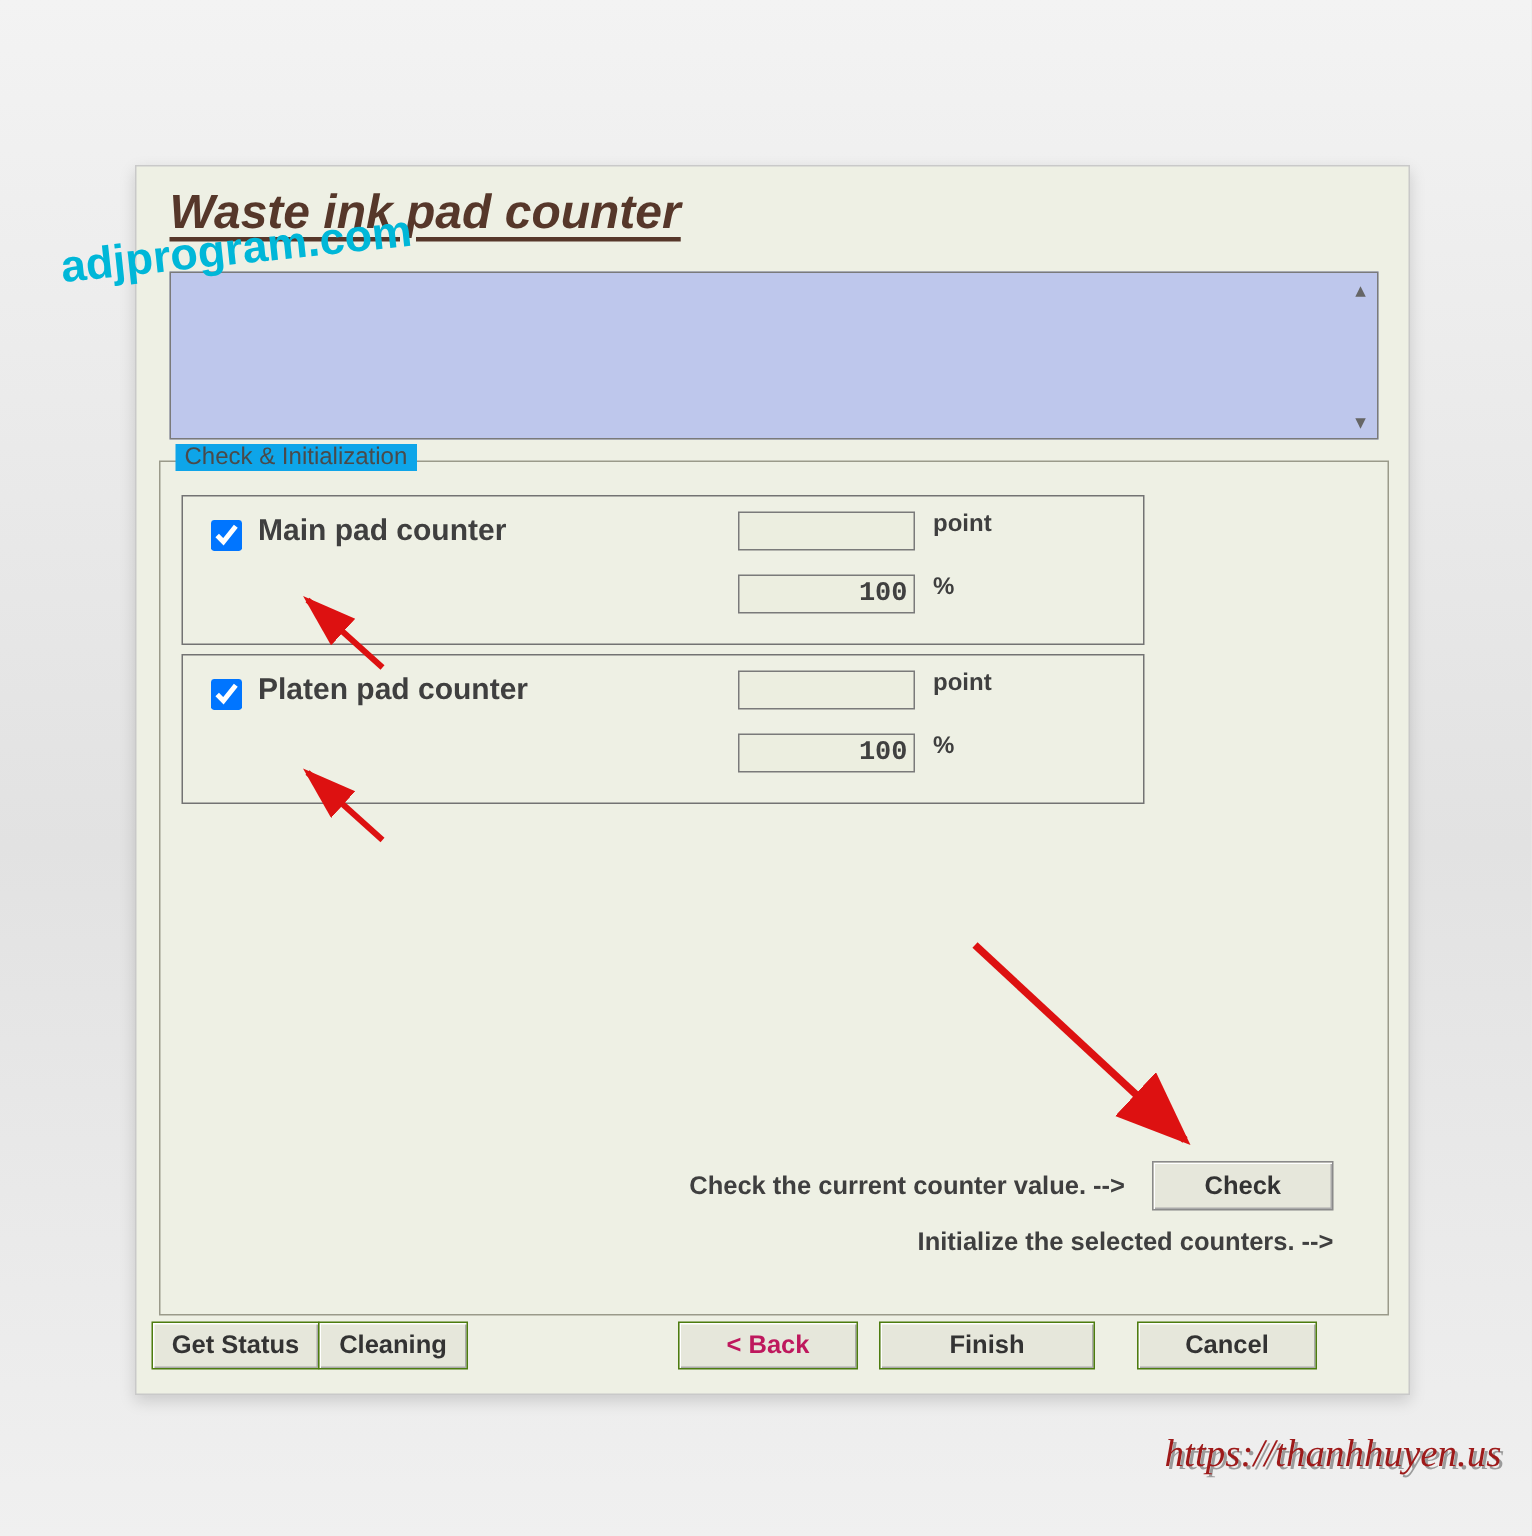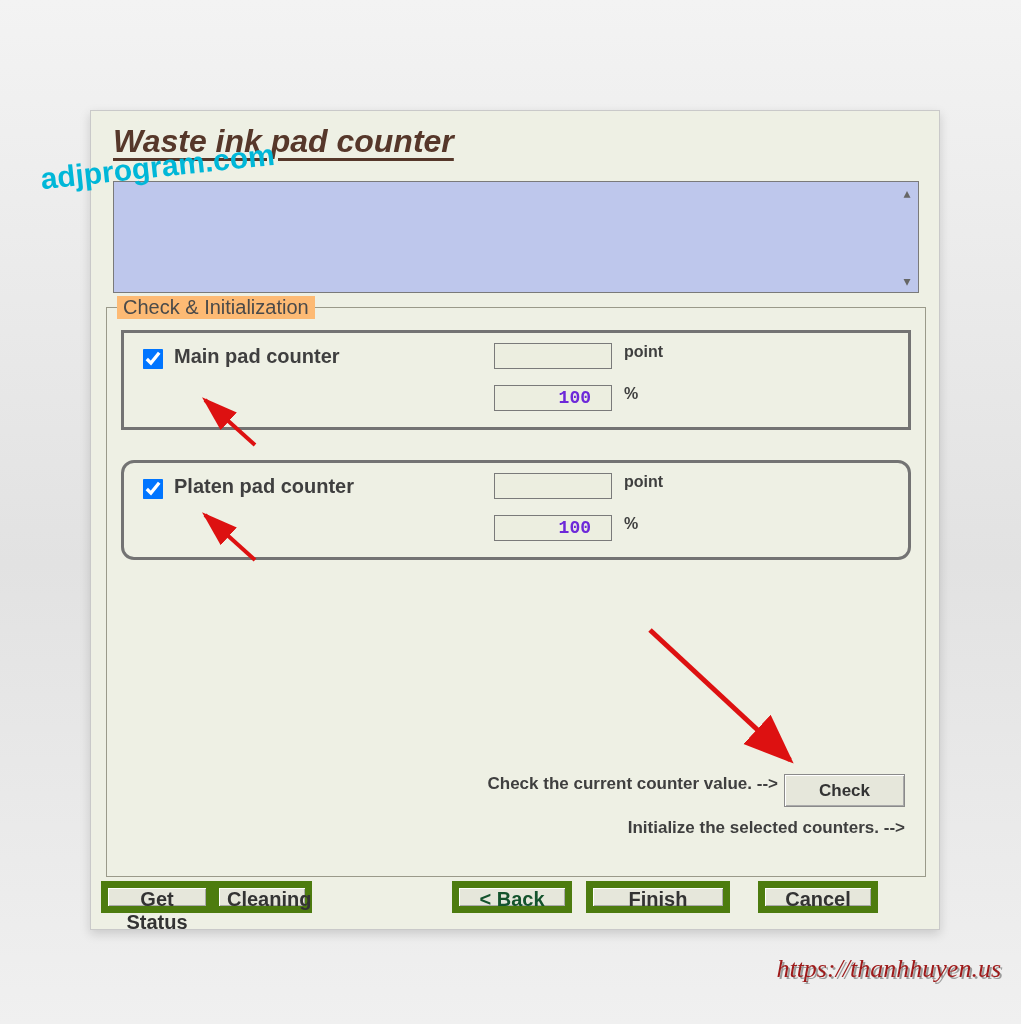--- a/index.html
+++ b/index.html
@@ -76,33 +76,33 @@
 
   .group {
     position: absolute;
     left: 15px; top: 196px;
     width: 820px; height: 570px;
     border: 1px solid #9a9a8a;
   }
   .group-legend {
     position: absolute;
     left: 10px; top: -12px;
-    background: #fdba74;
+    background: #0ea5e9;
     padding: 0 6px;
-    font-size: 20px;
+    font-size: 16px;
     color: #4a4a4a;
   }
   .row-box {
     position: absolute;
     left: 14px;
-    width: 790px; height: 100px;
-    border: 3px solid #737373;
+    width: 642px; height: 100px;
+    border: 1px solid #737373;
   }
   .row-box.r1 { top: 22px; }
-  .row-box.r2 { top: 152px; border-radius: 13px; }
+  .row-box.r2 { top: 128px; }
 
   .chk {
     position: absolute;
     left: 16px; top: 14px;
     width: 18px; height: 18px;
     appearance: checkbox;
     transform: scale(1.15);
   }
   .chk-label {
     position: absolute;
@@ -114,42 +114,42 @@
   .val-field {
     position: absolute;
     left: 370px;
     width: 118px; height: 26px;
     border: 1px solid #7a7a7a;
     background: #eceee0;
     font-family: "Courier New", monospace;
     font-weight: bold;
     font-size: 18px;
     text-align: right;
-    padding-right: 20px;
+    padding-right: 4px;
     line-height: 24px;
-    color: #6d28d9;
+    color: #404040;
   }
   .val-field.top { top: 10px; }
   .val-field.bot { top: 52px; }
   .unit {
     position: absolute;
     left: 500px;
     font-size: 16px;
     font-weight: bold;
     color: #3f3f3f;
   }
   .unit.top { top: 10px; }
   .unit.bot { top: 52px; }
 
   .hint-row {
     position: absolute;
-    right: 20px;
+    right: 36px;
     display: flex;
-    align-items: flex-start;
-    gap: 6px;
+    align-items: center;
+    gap: 18px;
   }
   .hint-row.h1 { top: 466px; }
   .hint-row.h2 { top: 510px; }
   .hint-text {
     font-size: 17px;
     font-weight: bold;
     color: #3f3f3f;
     white-space: nowrap;
   }
   .sm-btn {
@@ -167,31 +167,31 @@
     position: absolute;
     left: 10px; bottom: 14px;
     right: 10px;
     height: 36px;
     display: flex;
     align-items: center;
   }
   .btn {
     height: 32px;
     background: #e6e7db;
-    border: 7px solid #4d7c0f;
-    font-size: 20px;
+    border: 1px solid #4d7c0f;
+    font-size: 17px;
     font-weight: bold;
     color: #333;
     box-shadow: 1px 1px 0 #fff inset, -1px -1px 0 #aaa inset;
     padding: 0 8px;
     cursor: pointer;
   }
   .btn.status { width: 112px; }
   .btn.clean  { width: 100px; margin-left: -1px; }
-  .btn.back   { width: 120px; color: #14532d; margin-left: 140px; }
+  .btn.back   { width: 120px; color: #be185d; margin-left: 140px; }
   .btn.finish { width: 144px; margin-left: 14px; }
   .btn.cancel { width: 120px; margin-left: 28px; }
 
   
   .arrow {
     position: absolute;
     pointer-events: none;
   }
   .arrow svg { overflow: visible; }
 </style>

